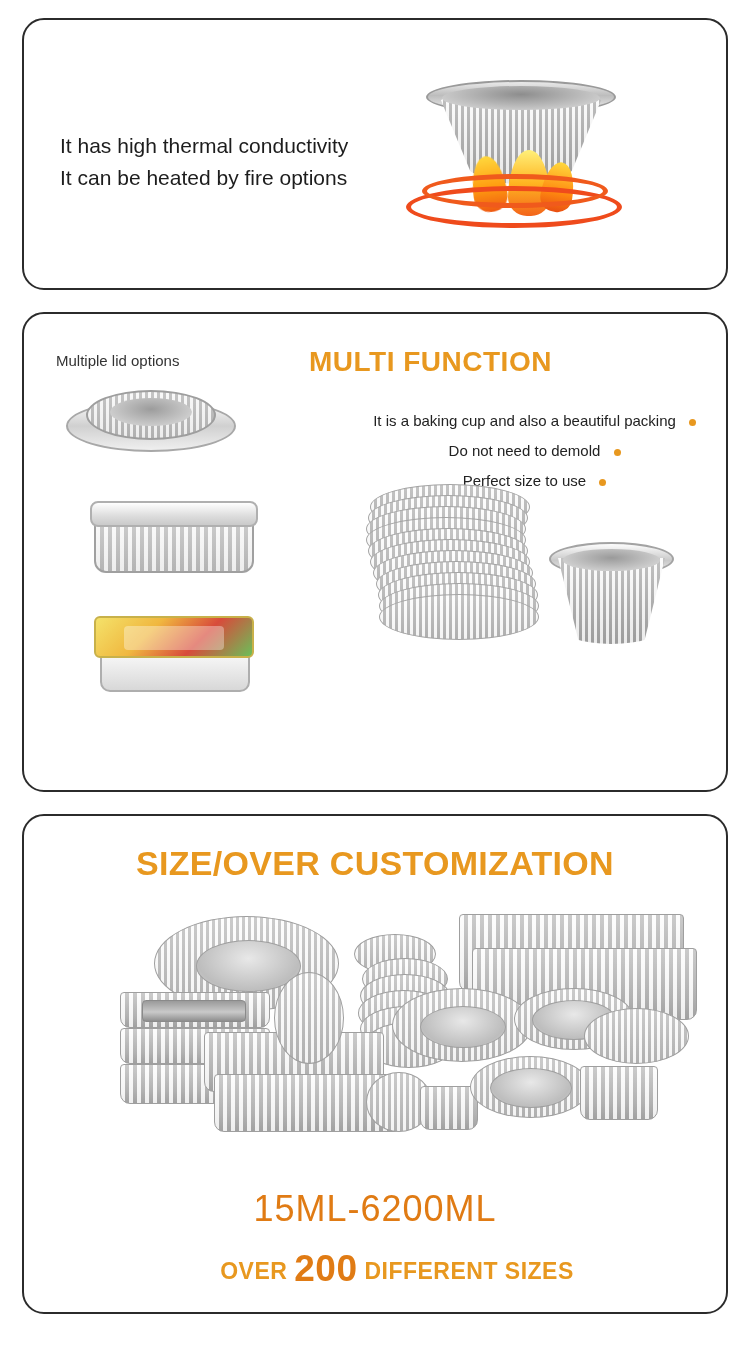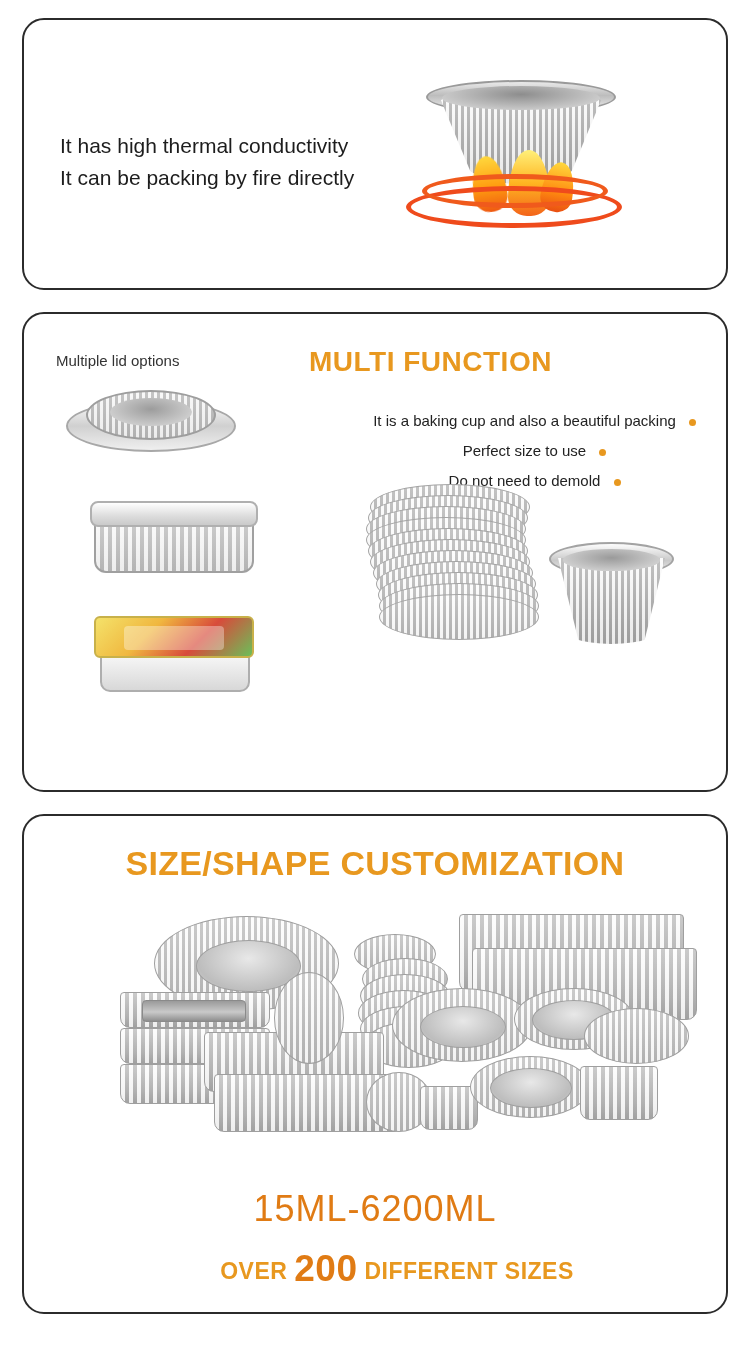--- a/index.html
+++ b/index.html
@@ -347,21 +347,21 @@
 </style>
 </head>
 <body>
 
 <div class="page">
 
   <div class="card" id="card-thermal">
 
     <div class="thermal-text">
       <div>It has high thermal conductivity</div>
-      <div>It can be packing by fire directly</div>
+      <div>It can be heated by fire options</div>
     </div>
 
     <div class="thermal-art">
       <div class="bowl">
         <div class="rim"></div>
         <div class="body"></div>
         <div class="inner"></div>
       </div>
       <div class="flame">
         <div class="f1"></div>
@@ -377,25 +377,25 @@
 
     <div class="lid-caption">Multiple lid options</div>
     <div class="mf-title">MULTI FUNCTION</div>
 
     <div class="mf-bullets">
       <div class="row">
         <span>It is a baking cup and also a beautiful packing</span>
         <span class="dot"></span>
       </div>
       <div class="row">
+        <span>Do not need to demold</span>
+        <span class="dot"></span>
+      </div>
+      <div class="row">
         <span>Perfect size to use</span>
-        <span class="dot"></span>
-      </div>
-      <div class="row">
-        <span>Do not need to demold</span>
         <span class="dot"></span>
       </div>
     </div>
 
     <div class="lid-item lid-round">
       <div class="outer"></div>
       <div class="mid"></div>
       <div class="top"></div>
     </div>
 
@@ -426,21 +426,21 @@
       <div class="single-cup">
         <div class="rim"></div>
         <div class="body"></div>
         <div class="inner"></div>
       </div>
     </div>
   </div>
 
   <div class="card" id="card-size">
 
-    <div class="size-title">SIZE/SHAPE CUSTOMIZATION</div>
+    <div class="size-title">SIZE/OVER CUSTOMIZATION</div>
 
     <div class="trays-art">
 
       <div class="tray-piece tray-oval" style="left:40px;  top:20px;  width:185px; height:95px;"></div>
       <div class="tray-piece tray-flat" style="left:82px;  top:44px;  width:105px; height:52px;"></div>
 
       <div class="tray-piece tray-rect" style="left:345px; top:18px;  width:225px; height:78px;"></div>
       <div class="tray-piece tray-rect" style="left:358px; top:52px;  width:225px; height:72px;"></div>
 
       <div class="tray-piece tray-oval" style="left:240px; top:38px;  width:82px;  height:40px;"></div>

